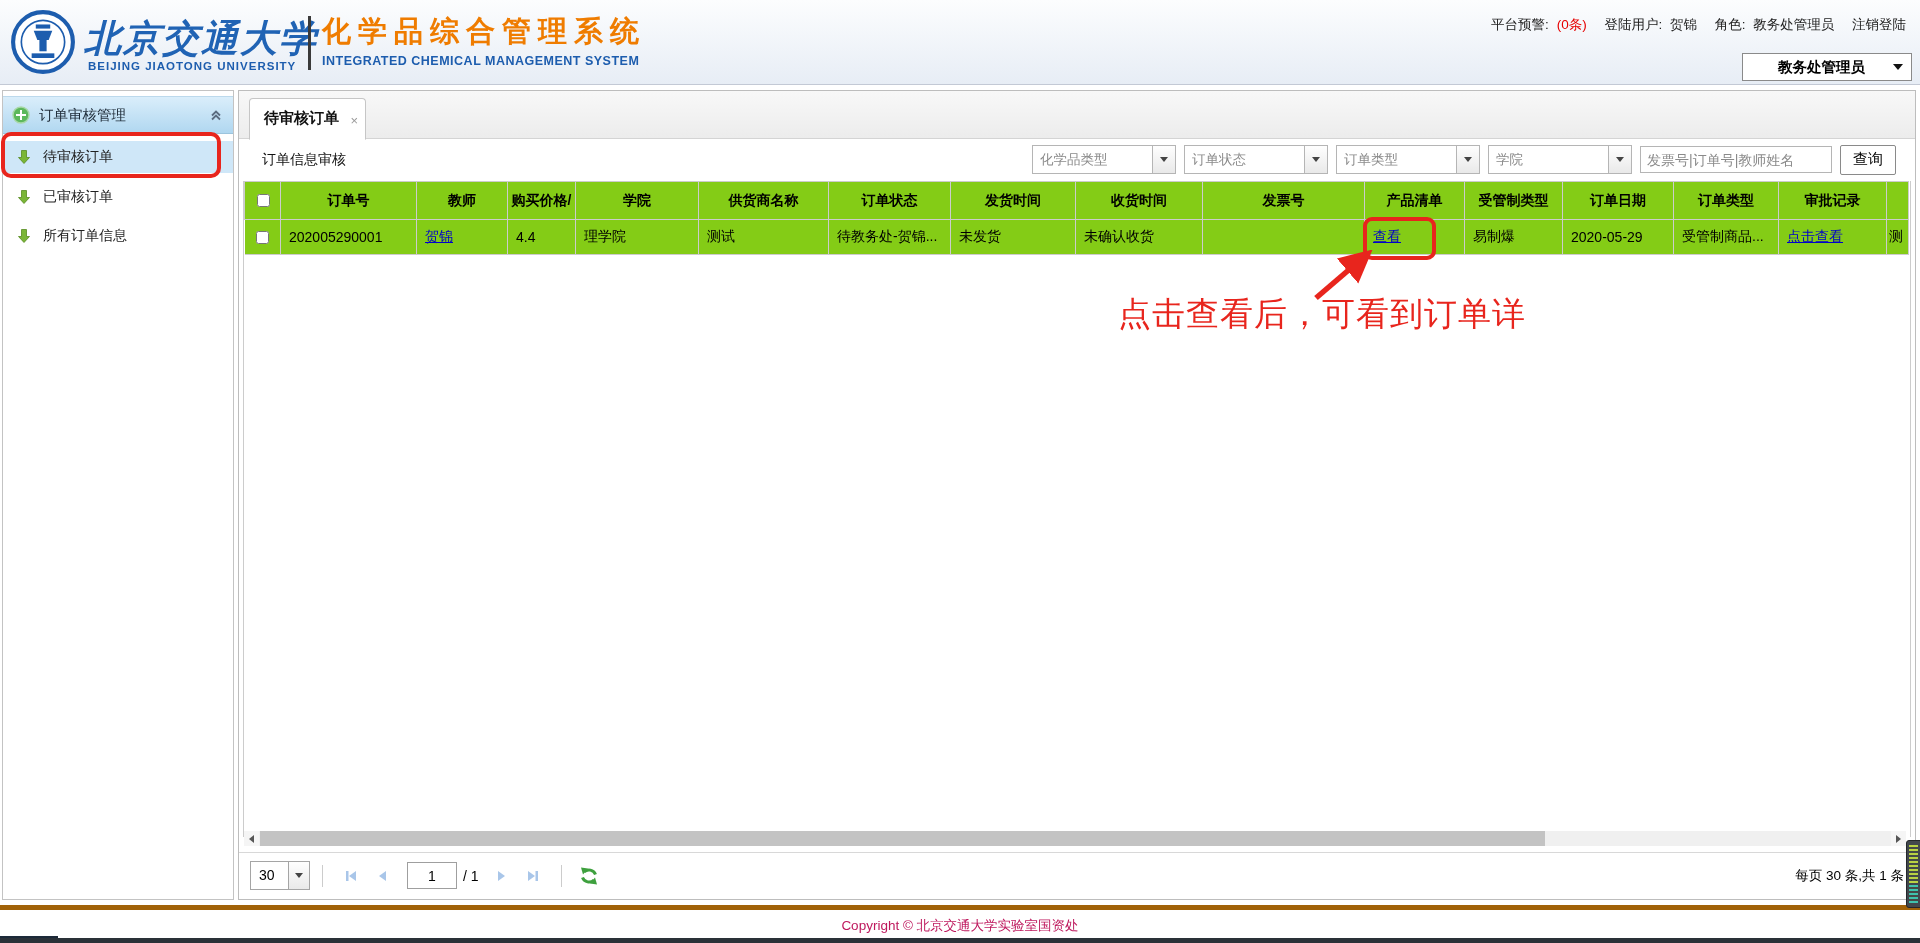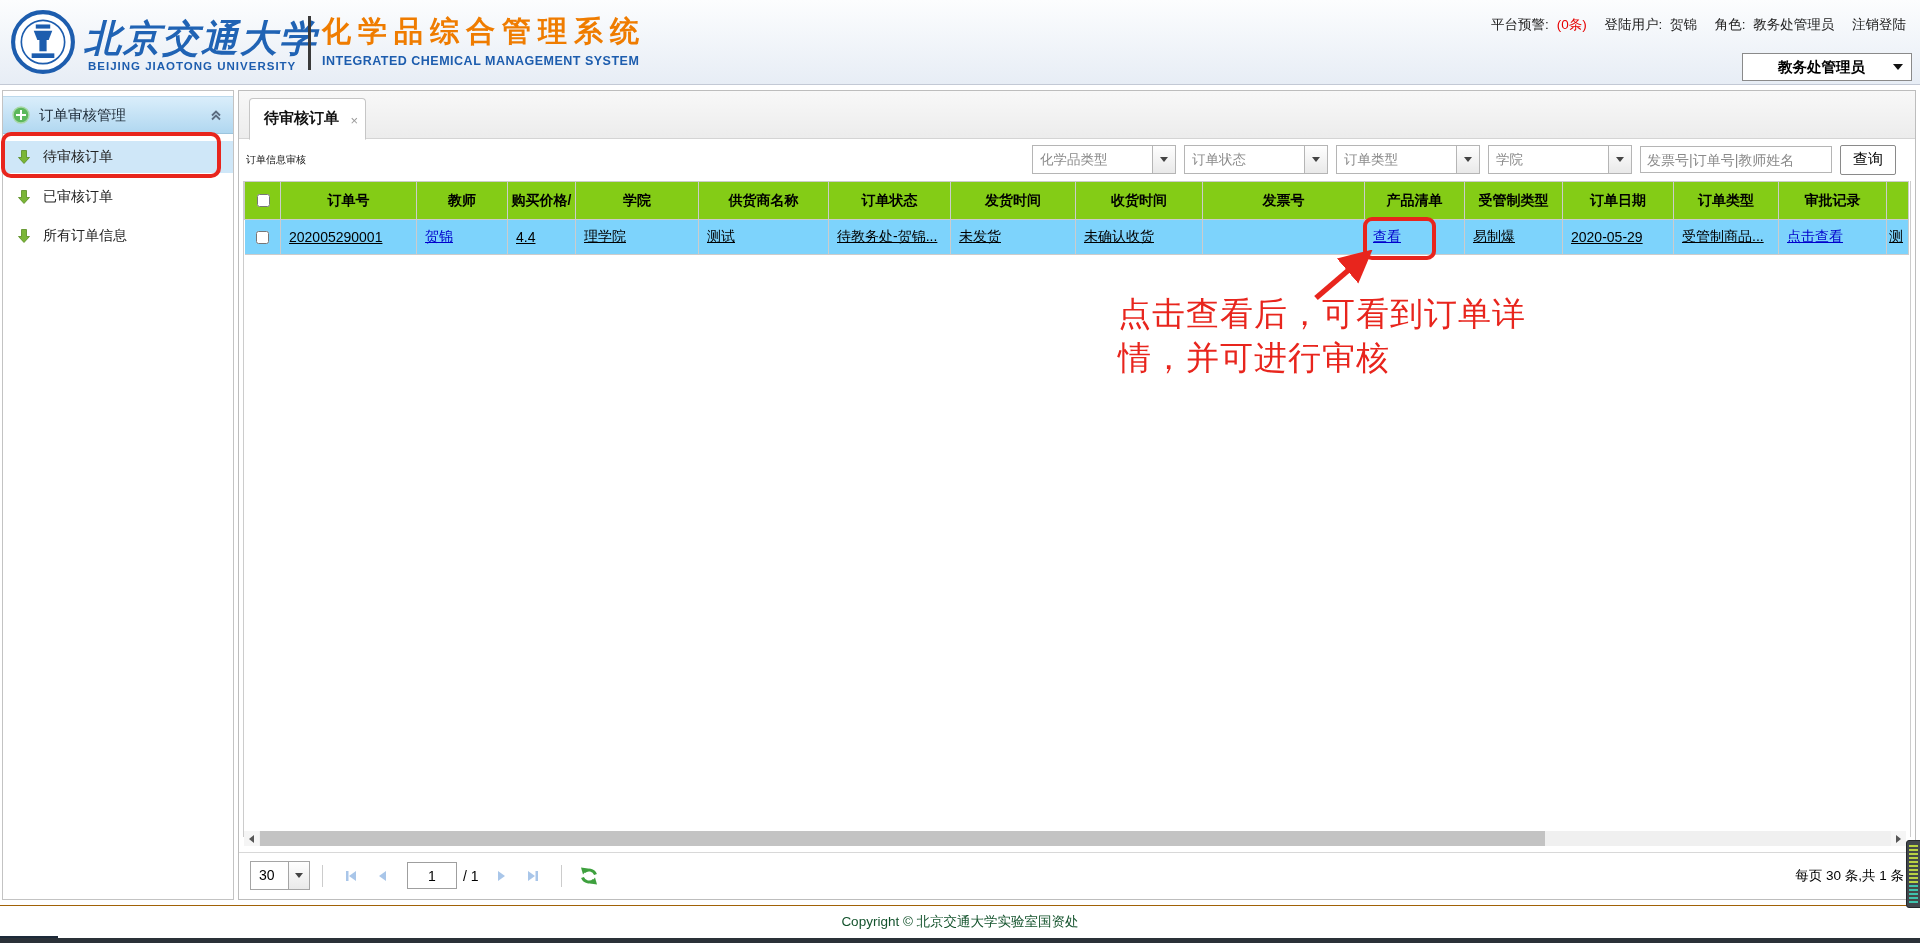--- a/index.html
+++ b/index.html
@@ -45,21 +45,21 @@
   
   .main{position:absolute;left:238px;top:90px;width:1676px;height:808px;background:#fff;
         border:1px solid #bdbdbd;}
   .tabbar{position:absolute;left:0;top:0;right:0;height:47px;
         background:linear-gradient(#f8f8f8,#ececec);border-bottom:1px solid #d4d4d4;}
   .tab{position:absolute;left:10px;top:7px;height:40px;background:#fff;border:1px solid #c6c6c6;
         border-bottom:1px solid #fff;border-radius:4px 4px 0 0;padding:0 26px 0 14px;
         line-height:38px;font-size:15px;font-weight:bold;color:#111;cursor:pointer;white-space:nowrap;}
   .tab .x{position:absolute;top:3px;right:7px;font-size:13px;font-weight:normal;color:#999;cursor:pointer;}
   .toolbar{position:absolute;left:0;top:47px;right:0;height:43px;display:flex;align-items:center;}
-  .panel-title{margin-left:7px;font-size:10px;color:#111;white-space:nowrap;}
+  .panel-title{margin-left:23px;font-size:14px;color:#111;white-space:nowrap;}
   .filters{margin-left:auto;margin-right:19px;display:flex;align-items:center;gap:8px;padding-left:24px;}
   .combo{width:142px;height:27px;border:1px solid #b5b5b5;background:#fff;display:flex;align-items:stretch;cursor:pointer;}
   .combo .ctext{flex:1;padding:5px 0 0 7px;font-size:13.5px;color:#8a8a8a;white-space:nowrap;overflow:hidden;}
   .combo .cbtn{width:22px;border-left:1px solid #b5b5b5;background:linear-gradient(#fefefe,#e9e9e9);
         display:flex;align-items:center;justify-content:center;}
   .cbtn .tri{width:0;height:0;border-left:4px solid transparent;border-right:4px solid transparent;
         border-top:5px solid #444;}
   .search-input{width:178px;height:25px;border:1px solid #b5b5b5;font-size:14px;padding:0 6px;
         font-family:"Liberation Sans","DejaVu Sans",sans-serif;}
   .search-input::placeholder{color:#8a8a8a;}
@@ -67,21 +67,21 @@
         font-size:15px;color:#000;cursor:pointer;font-family:inherit;}
 
   
   .grid-wrap{position:absolute;left:4px;top:90px;width:1666px;height:656px;
         border-left:1px solid #ccc;border-right:1px solid #ccc;overflow:hidden;}
   table.grid{border-collapse:collapse;table-layout:fixed;width:1664px;}
   table.grid th{border:1px solid #ccc;border-left:none;height:37px;font-size:14px;font-weight:bold;
         color:#000;text-align:center;padding:0 3px;white-space:nowrap;overflow:hidden;background:#84cc16;cursor:pointer;}
   table.grid th:first-child{border-left:1px solid #ccc;}
   table.grid td{border-right:1px solid #ccc;border-bottom:1px solid #ccc;height:34px;font-size:14px;
-        color:#000;padding:0 8px;white-space:nowrap;overflow:hidden;background:#7dd3fc;text-decoration:underline;}
+        color:#000;padding:0 8px;white-space:nowrap;overflow:hidden;background:#84cc16;}
   table.grid td.chk, table.grid th.chk{text-align:center;padding:0;}
   a.glink{color:#0000cc;text-decoration:underline;cursor:pointer;}
 
   
   .hscroll{position:absolute;left:244px;top:831px;width:1662px;height:15px;background:#f0f0f0;}
   .hs-btn{position:absolute;top:0;width:15px;height:15px;background:#f5f5f5;display:flex;
         align-items:center;justify-content:center;cursor:pointer;}
   .hs-left{left:0;} .hs-right{right:0;}
   .tri-l{width:0;height:0;border-top:4px solid transparent;border-bottom:4px solid transparent;border-right:5px solid #555;}
   .tri-r{width:0;height:0;border-top:4px solid transparent;border-bottom:4px solid transparent;border-left:5px solid #555;}
@@ -103,21 +103,21 @@
   
   .red-box{position:absolute;border:4px solid #e8251d;border-radius:10px;pointer-events:none;}
   .box-sidebar{left:1px;top:132px;width:212px;height:38px;}
   .box-view{left:1363px;top:217px;width:65px;height:35px;border-radius:9px;}
   .annot-arrow{position:absolute;left:1300px;top:250px;pointer-events:none;}
   .annot-text{position:absolute;left:1118px;top:292px;font-size:33px;line-height:44px;color:#e8251d;
         letter-spacing:1px;white-space:nowrap;pointer-events:none;}
 
   
   .footer{position:absolute;left:0;top:905px;width:1920px;height:33px;background:#fff;
-        border-top:1px solid #a16207;text-align:center;line-height:31px;font-size:13.5px;color:#14532d;}
+        border-top:5px solid #a16207;text-align:center;line-height:31px;font-size:13.5px;color:#be185d;}
   .bottom-strip{position:absolute;left:0;top:938px;width:1920px;height:5px;background:#2a3138;}
   .bottom-strip-left{position:absolute;left:0;top:936px;width:58px;height:7px;background:#1c2a39;}
 
   
   .edge-widget{position:absolute;left:1906px;top:840px;width:13px;height:66px;background:#42474d;
         border:1px solid #24272b;border-radius:3px 0 0 3px;overflow:hidden;cursor:pointer;}
   .edge-stripes-top{position:absolute;left:2px;top:4px;width:9px;height:38px;
         background:repeating-linear-gradient(180deg,#b9d243 0 2px,#454a47 2px 4px);}
   .edge-stripes-bot{position:absolute;left:2px;top:44px;width:9px;height:18px;
         background:repeating-linear-gradient(180deg,#3fc3ad 0 2px,#454a47 2px 4px);}
@@ -354,21 +354,20 @@
   <svg class="annot-arrow" width="80" height="56" viewBox="0 0 80 56">
     <defs>
       <marker id="ah" markerWidth="8" markerHeight="8" refX="2.5" refY="3" orient="auto" markerUnits="strokeWidth">
         <path d="M0,0 L6,3 L0,6 Z" fill="#e8251d"></path>
       </marker>
     </defs>
     <line x1="16" y1="48" x2="58" y2="12" stroke="#e8251d" stroke-width="5.5" marker-end="url(#ah)"></line>
   </svg>
   <div class="annot-text">
     <div>点击查看后，可看到订单详</div>
-    <div>情，并可进行审核</div>
   </div>
 
   <div class="footer">
     <span>Copyright © 北京交通大学实验室国资处</span>
   </div>
   <div class="bottom-strip-left"></div>
   <div class="bottom-strip"></div>
 
   <div class="edge-widget">
     <div class="edge-stripes-top"></div>

